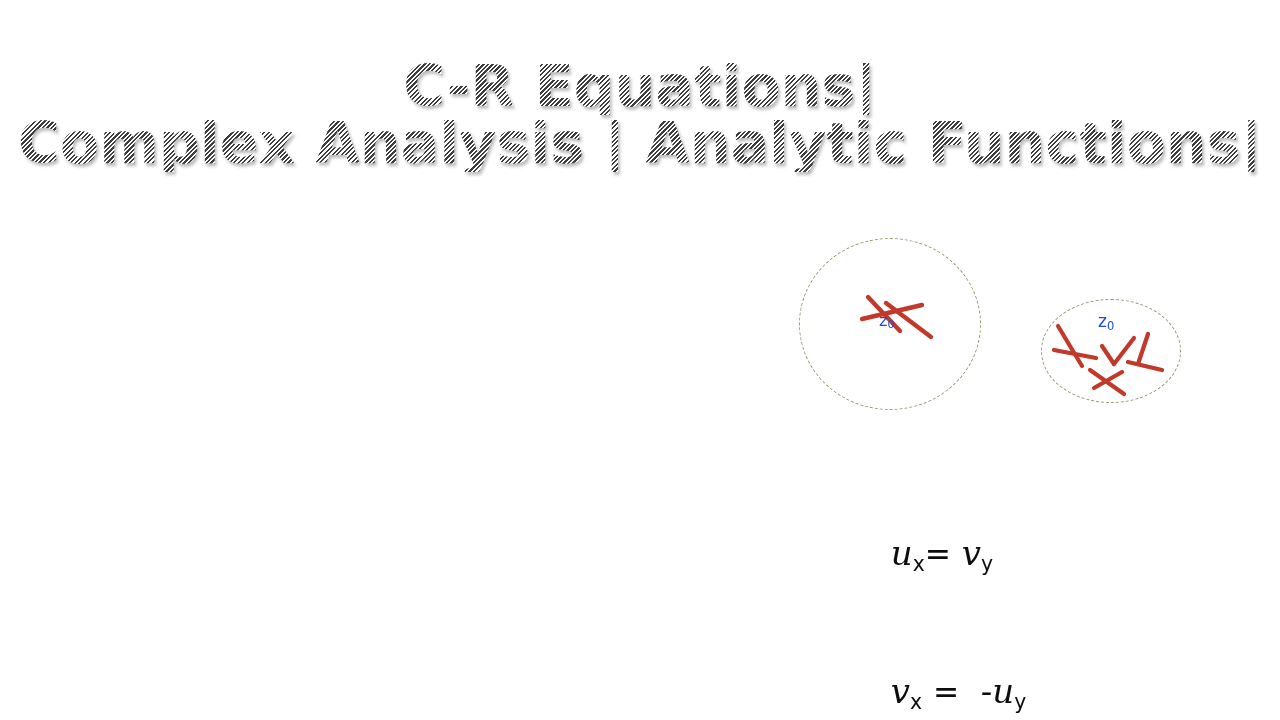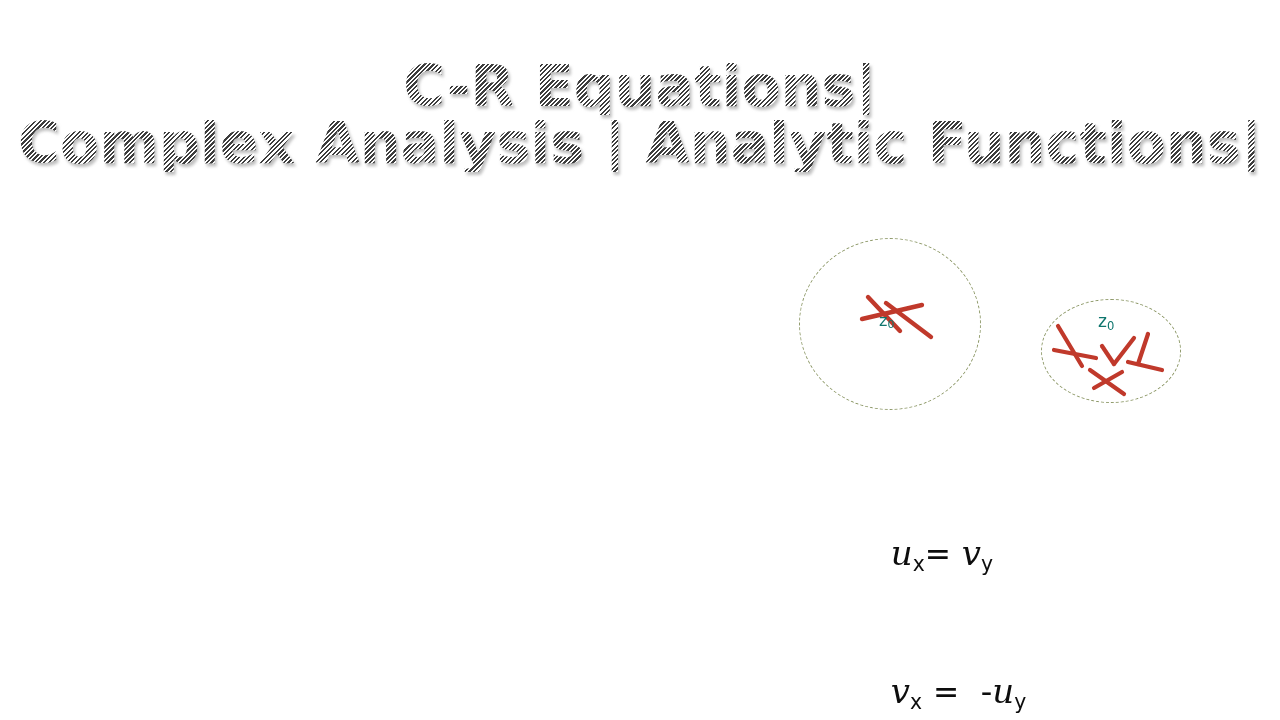--- a/index.html
+++ b/index.html
@@ -82,21 +82,21 @@
     position: absolute;
     left: 0;
     top: 0;
     overflow: visible;
     pointer-events: none;
   }
 
   .zlabel {
     position: absolute;
     font-family: "DejaVu Sans", sans-serif;
-    color: #0f766e;
+    color: #1d4ed8;
     line-height: 1;
     white-space: nowrap;
   }
   .zlabel .sub {
     font-size: 0.68em;
     vertical-align: -0.22em;
   }
   #z-left {
     left: 879px;
     top: 313px;

